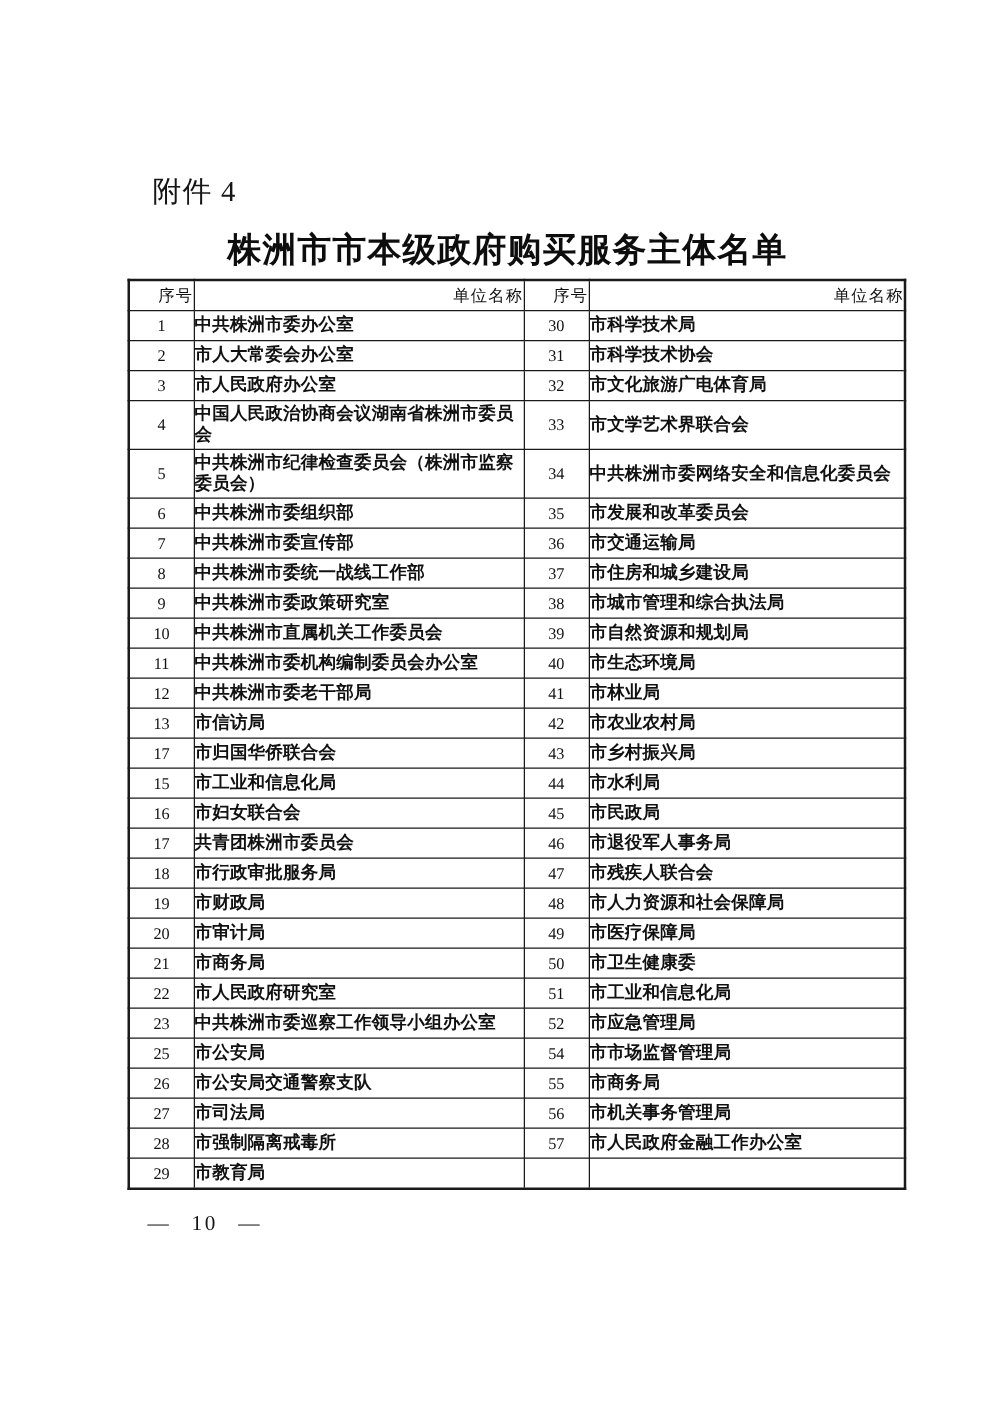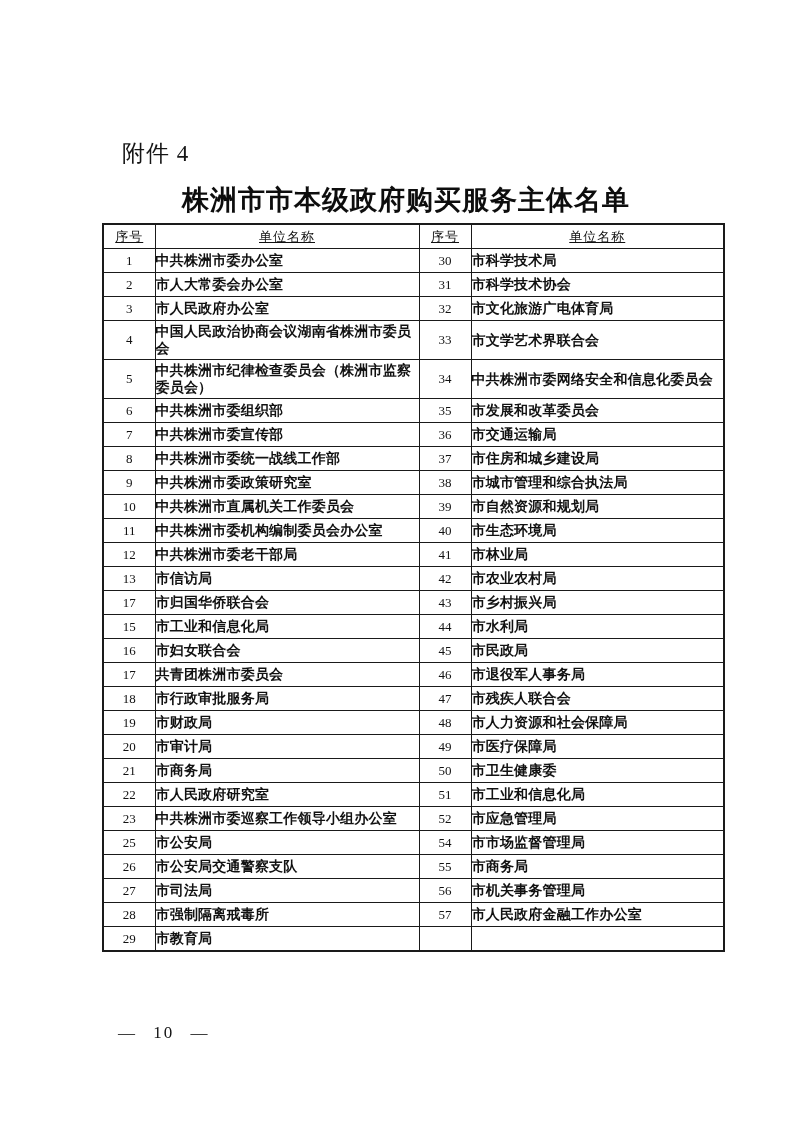--- a/index.html
+++ b/index.html
@@ -49,23 +49,22 @@
   table.entity-table th,
   table.entity-table td {
     border: 1px solid #1a1a1a;
     vertical-align: middle;
     padding: 2px 0;
   }
   table.entity-table th {
     height: 19px;
     font-weight: normal;
     font-size: 13px;
-    text-align: center;
+    text-align: right;
     letter-spacing: 1px;
-    text-decoration: underline;
   }
   td.c-no {
     height: 19px;
     text-align: center;
     font-size: 13px;
     font-family: "Liberation Serif", "DejaVu Serif", serif;
   }
   td.c-name {
     height: 19px;
     text-align: left;
@@ -74,21 +73,21 @@
     padding-left: 8px;
     padding-right: 6px;
     letter-spacing: 0.2px;
     word-break: break-all;
     font-weight: bold;
   }
   tr.body-row { min-height: 23px; }
   .page-number {
     position: absolute;
     left: 118px;
-    top: 1023px;
+    top: 969px;
     font-size: 17px;
     letter-spacing: 2px;
     word-spacing: 10px;
     color: #151515;
   }
 </style>
 </head>
 <body>
 
 <div class="page">

